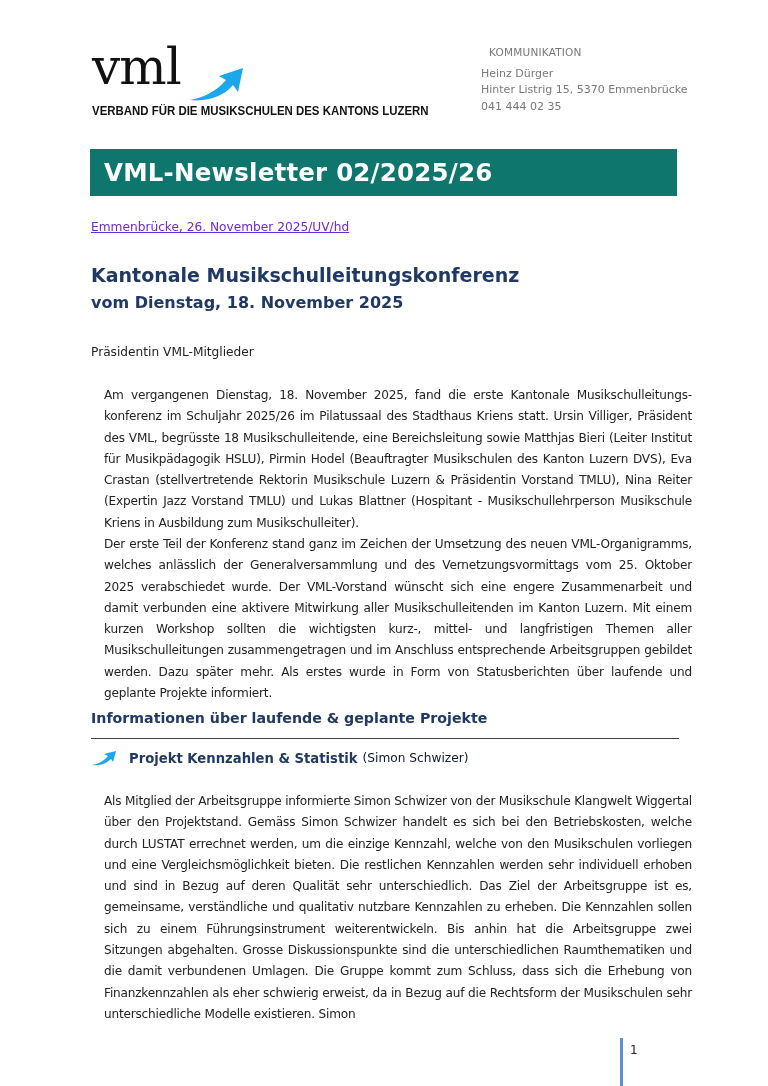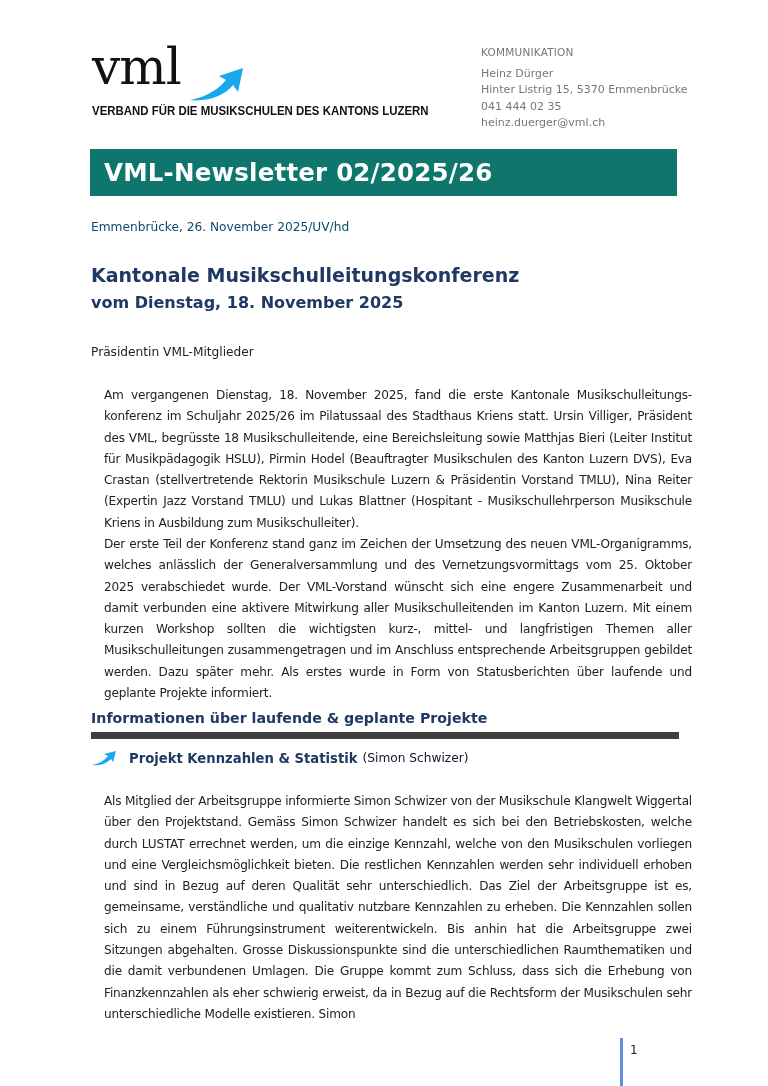--- a/index.html
+++ b/index.html
@@ -7,32 +7,32 @@
          font-family: "DejaVu Sans", sans-serif; color: #222; }
   .logo { position: absolute; left: 92px; top: 40px; width: 330px; }
   .logo-word { position: relative; height: 58px; }
   .logo-text { font-family: "DejaVu Serif", "Liberation Serif", serif; font-size: 50px; line-height: 50px;
                color: #111; letter-spacing: -1px; position: absolute; left: 0; top: 2px; }
   .logo-arrow { position: absolute; left: 96px; top: 26px; width: 58px; height: 36px; }
   .logo-sub { font-family: "Liberation Sans", sans-serif; font-size: 12.3px; color: #111; margin-top: 6px;
               letter-spacing: 0px; white-space: nowrap; font-weight: bold; transform: scaleX(0.93); transform-origin: left; }
   .contact { position: absolute; left: 481px; top: 44px; font-family: "DejaVu Sans", sans-serif;
              color: #777; font-size: 11px; line-height: 16.5px; }
-  .contact .dept { margin-bottom: 5px; font-size: 10.5px; letter-spacing: 0.2px; }
+  .contact .dept { margin-bottom: 5px; font-size: 10.5px; letter-spacing: 0.2px; margin-left: 8px; }
   .banner { position: absolute; left: 90px; top: 149px; width: 587px; height: 47px; background: #0f766e; }
   .banner-title { color: #fff; font-family: "DejaVu Sans", sans-serif; font-weight: bold; font-size: 24.5px;
                   position: absolute; left: 14px; top: 9px; letter-spacing: 0.2px; white-space: nowrap; }
-  .date { position: absolute; left: 91px; top: 220px; font-size: 12.2px; color: #0c4a6e; }
+  .date { position: absolute; left: 91px; top: 220px; font-size: 12.2px; color: #6d28d9; text-decoration: underline; }
   .h1 { position: absolute; left: 91px; top: 264px; font-weight: bold; color: #1f3864; font-size: 19px; white-space: nowrap; }
   .h1b { position: absolute; left: 91px; top: 293px; font-weight: bold; color: #1f3864; font-size: 16px; white-space: nowrap; text-align: center; }
   .greeting { position: absolute; left: 91px; top: 345px; font-size: 12.2px; }
   .para { position: absolute; left: 91px; width: 588px; font-size: 12.1px; line-height: 21.3px;
           text-align: justify; color: #222; margin: 13px; letter-spacing: -0.2px; }
   .section-h { position: absolute; left: 91px; top: 710px; width: 588px; font-weight: bold; color: #1f3864;
-               font-size: 14.2px; padding-bottom: 6px; border-bottom: 7px solid #404040; white-space: nowrap; }
+               font-size: 14.2px; padding-bottom: 12px; border-bottom: 1px solid #404040; white-space: nowrap; }
   .proj { position: absolute; left: 91px; top: 750px; display: flex; align-items: center; white-space: nowrap; }
   .proj-arrow { width: 26px; height: 16px; margin-right: 12px; }
   .proj-title { font-weight: bold; color: #1f3864; font-size: 13.2px; }
   .proj-person { color: #0f172a; font-size: 12.2px; margin-left: 5px; }
   .page-bar { position: absolute; left: 620px; top: 1038px; width: 3px; height: 48px; background: #5b8fde; }
   .page-num { position: absolute; left: 630px; top: 1043px; font-size: 12px; color: #222; }
 </style>
 </head>
 <body>
 
@@ -44,21 +44,20 @@
     </svg>
   </div>
   <div class="logo-sub">VERBAND FÜR DIE MUSIKSCHULEN DES KANTONS LUZERN</div>
 </div>
 
 <div class="contact">
   <div class="dept">KOMMUNIKATION</div>
   <div>Heinz Dürger</div>
   <div>Hinter Listrig 15, 5370 Emmenbrücke</div>
   <div>041 444 02 35</div>
-  <div>heinz.duerger@vml.ch</div>
 </div>
 
 <div class="banner">
   <div class="banner-title">VML-Newsletter 02/2025/26</div>
 </div>
 
 <div class="date">Emmenbrücke, 26. November 2025/UV/hd</div>
 
 <div class="h1">Kantonale Musikschulleitungskonferenz</div>
 <div class="h1b">vom Dienstag, 18. November 2025</div>

